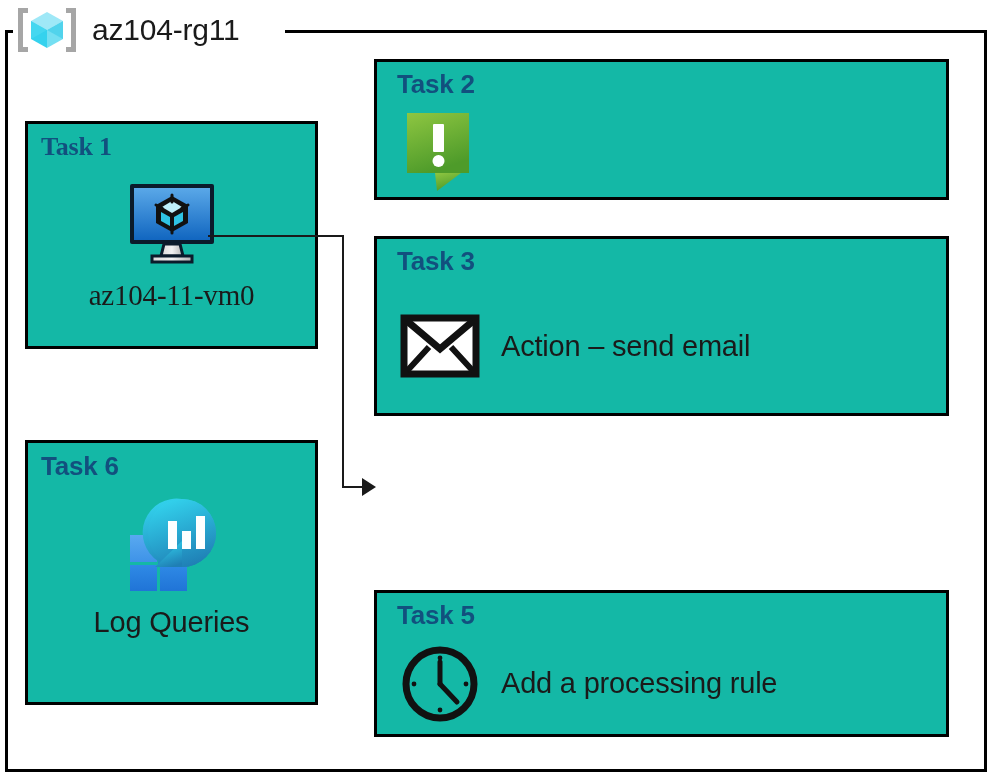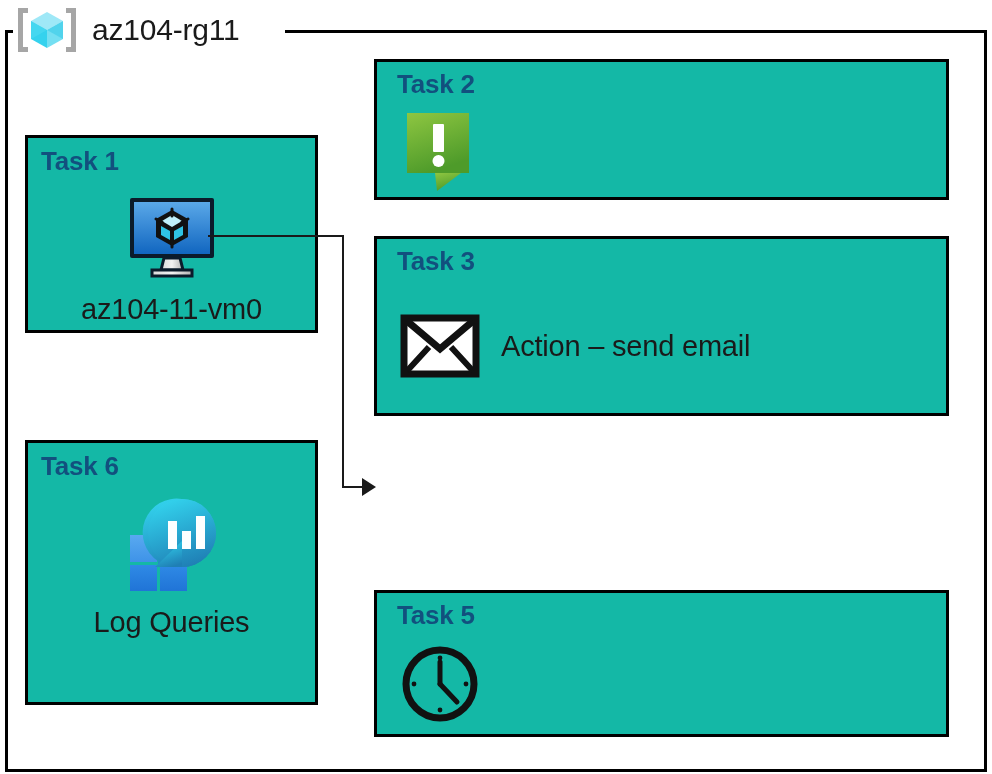--- a/index.html
+++ b/index.html
@@ -45,21 +45,21 @@
   }
   .card-label {
     font-size: 29px;
     color: #1a1a1a;
     white-space: nowrap;
     letter-spacing: -0.2px;
   }
 
   
   .card-left { left: 25px; width: 293px; }
-  #card-task1 { top: 135px; height: 198px; }
+  #card-task1 { top: 121px; height: 228px; font-family: Liberation Serif, serif; }
   #card-task6 { top: 440px; height: 265px; padding-left: 28px; }
   .card-left .card-title { left: 13px; top: 8px; }
   .card-left .card-icon {
     position: absolute; left: 0; right: 0; top: 52px;
     display: flex; justify-content: center; align-items: center; height: 96px;
   }
   .card-left .card-label {
     position: absolute; left: 0; right: 0; text-align: center;
   }
   #card-task1 .card-label { top: 155px; }
@@ -236,20 +236,21 @@
 
           <circle cx="40" cy="14" r="2.4" fill="#111111"></circle>
           <circle cx="40" cy="66" r="2.4" fill="#111111"></circle>
           <circle cx="14" cy="40" r="2.4" fill="#111111"></circle>
           <circle cx="66" cy="40" r="2.4" fill="#111111"></circle>
 
           <path d="M40 40 L40 18" stroke="#111111" stroke-width="5" stroke-linecap="round"></path>
           <path d="M40 40 L57 58" stroke="#111111" stroke-width="5" stroke-linecap="round"></path>
         </svg>
       </div>
+      <div class="card-label">Add a processing rule</div>
     </div>
   </div>
 
   <div class="conn conn-h1"></div>
   <div class="conn conn-v"></div>
   <div class="conn conn-h2"></div>
   <div class="conn-arrow"></div>
 
 </div>
 

